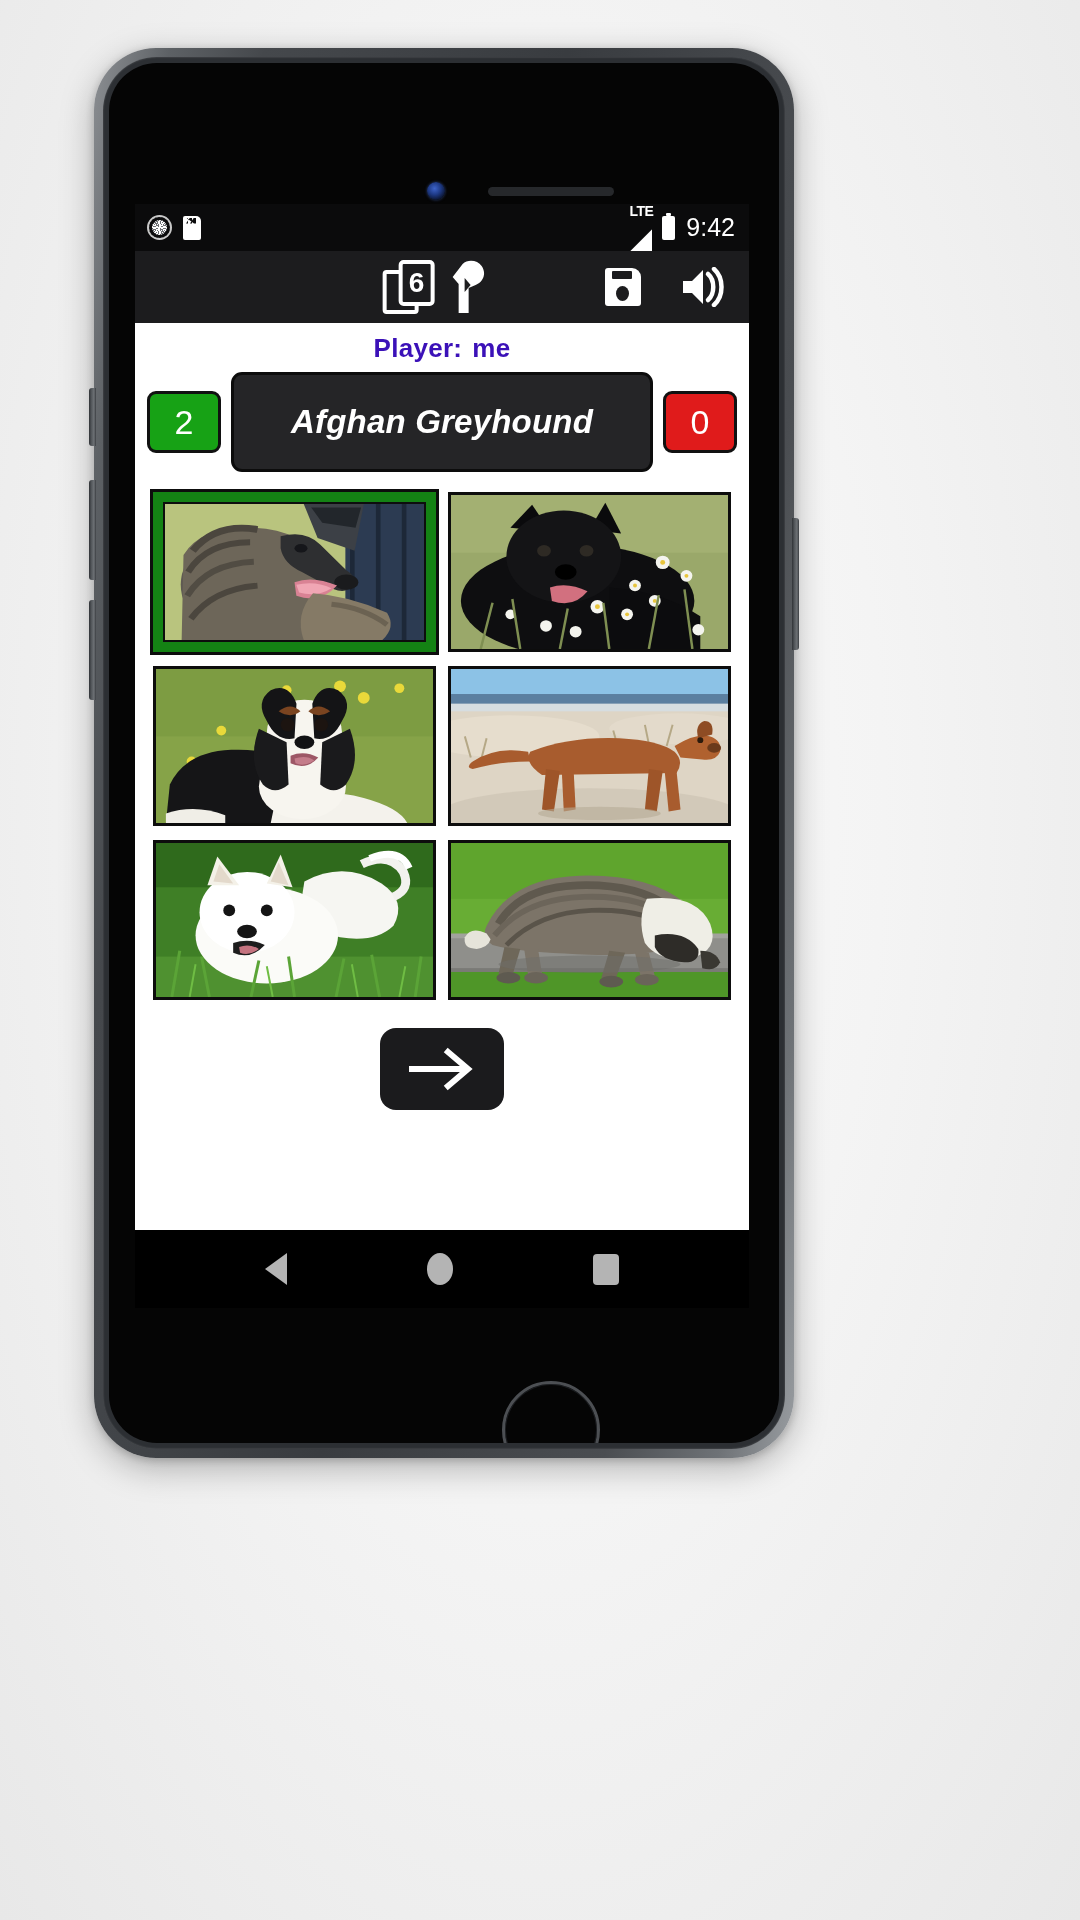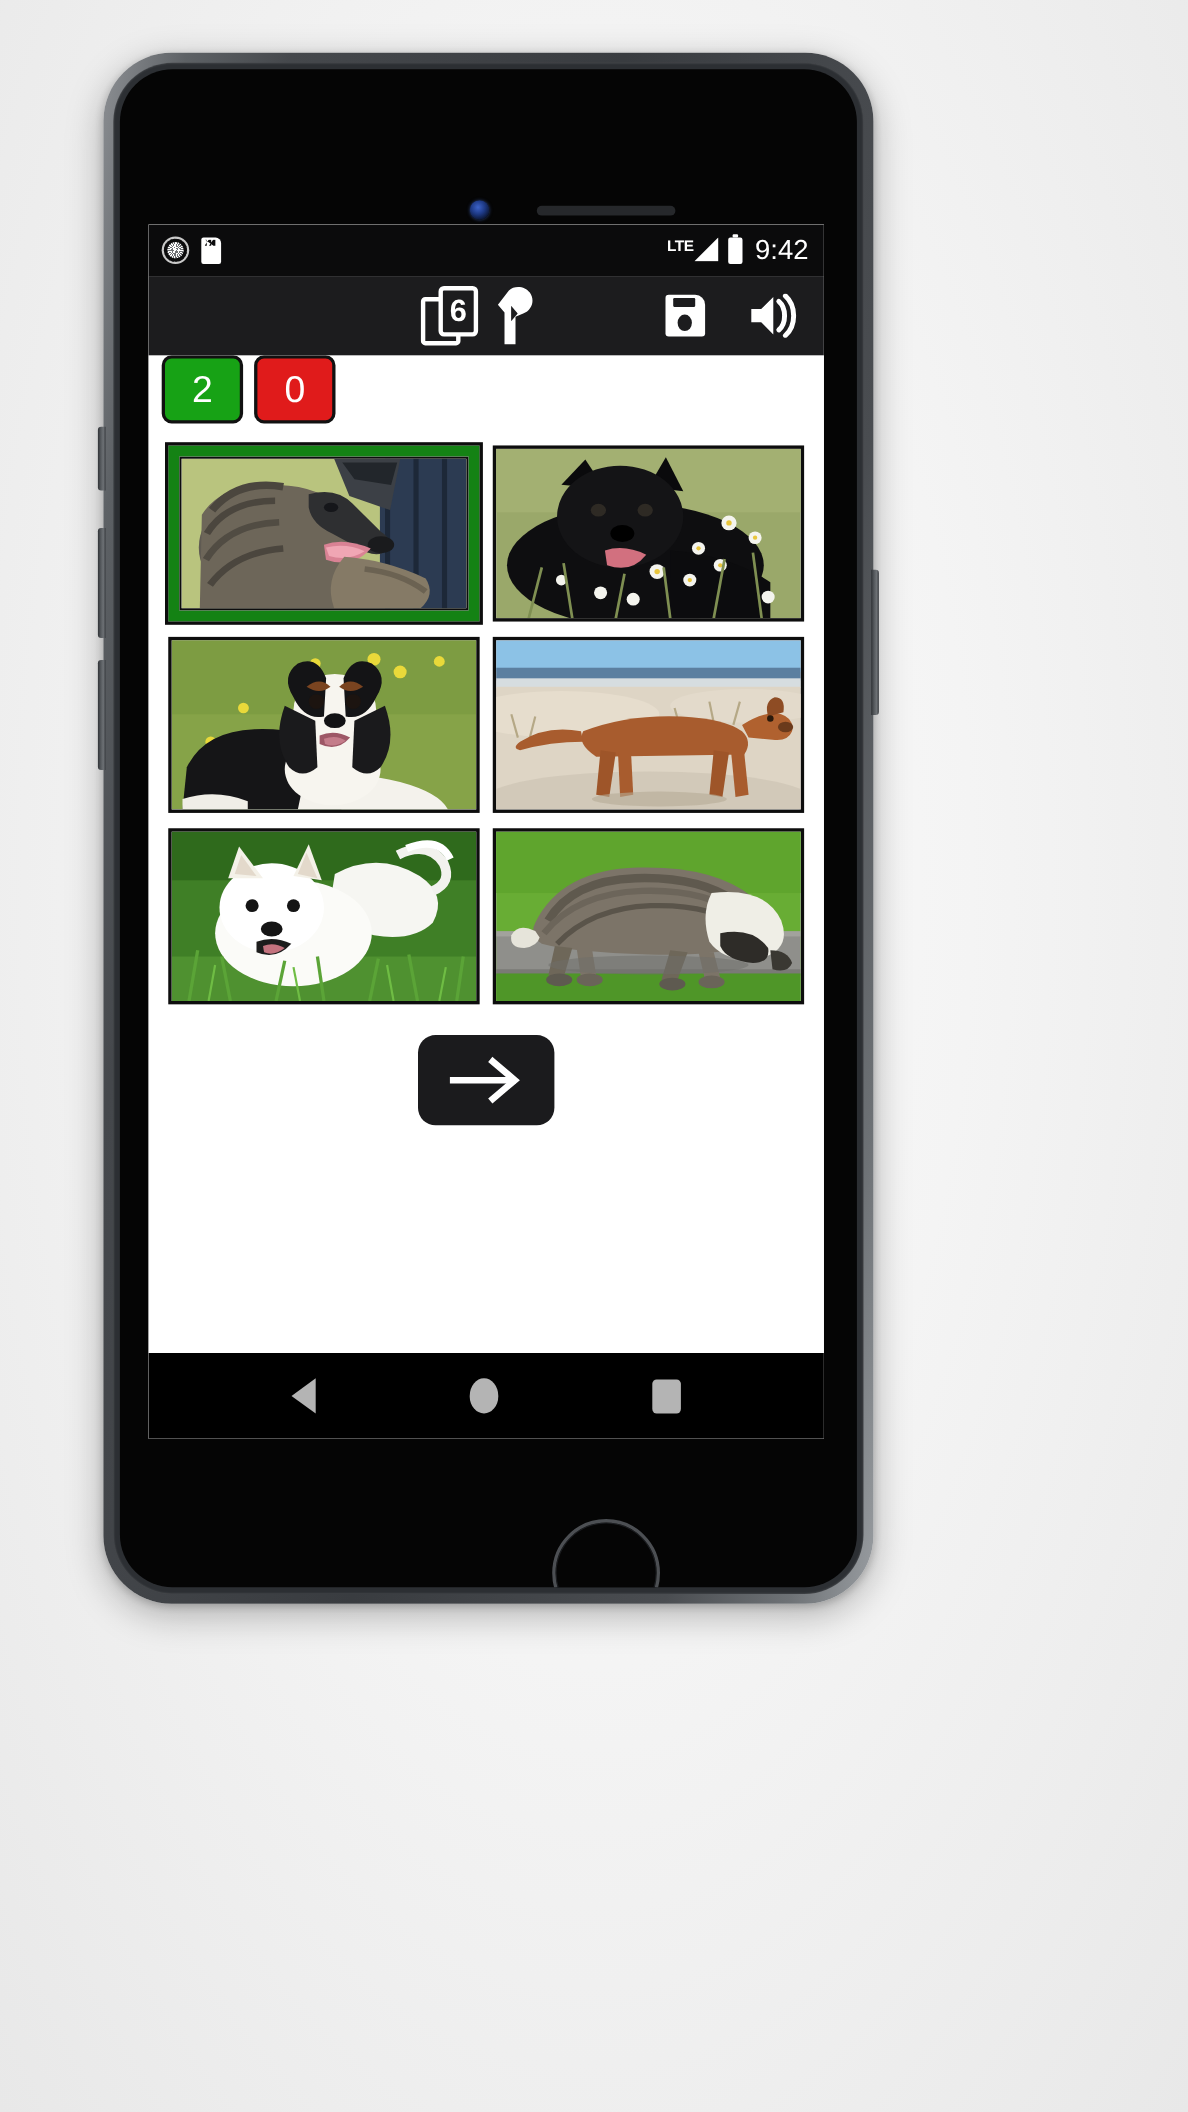--- a/index.html
+++ b/index.html
@@ -127,21 +127,21 @@
   .icon-sdcard::before {
     content: "";
     position: absolute;
     left: 3px; top: 2px;
     width: 11px; height: 6px;
     background: #0b0b0c;
     clip-path: polygon(0 0,2px 0,2px 100%,0 100%,
                        4px 0,6px 0,6px 100%,4px 100%,
                        8px 0,10px 0,10px 100%,8px 100%);
   }
-  .sb-lte-wrap { display: flex; align-items: flex-start; gap: 1px; }
+  .sb-lte-wrap { display: flex; align-items: center; gap: 1px; flex-direction: column; }
   .sb-lte-text {
     color: #ffffff;
     font-size: 14px;
     font-weight: 700;
     line-height: 1;
     letter-spacing: -0.5px;
     margin-bottom: 10px;
   }
   .icon-signal {
     width: 22px; height: 22px;
@@ -479,23 +479,27 @@
           <path d="M2 14 L11 14 L22 3 L22 37 L11 26 L2 26 Z" fill="#ffffff"></path>
           <path d="M27 7 C34 13 34 27 27 33" stroke="#ffffff" stroke-width="4.5" fill="none" stroke-linecap="round"></path>
           <path d="M33 2 C43 11 43 29 33 38" stroke="#ffffff" stroke-width="4.5" fill="none" stroke-linecap="round"></path>
         </svg>
       </div>
     </div>
   </div>
 
   <div class="app-body">
 
+    <div class="player-line">
+      <span>Player:</span><span class="pl-name">me</span>
+    </div>
 
     <div class="score-row">
       <div class="score-box score-green">2</div>
+      <div class="answer-box">Afghan Greyhound</div>
       <div class="score-box score-red">0</div>
     </div>
 
 
     <div class="photo-grid">
 
       <div class="photo-cell selected">
         <svg class="photo-art" viewBox="0 0 280 160" preserveAspectRatio="none">
           <rect width="280" height="160" fill="#b9c47e"></rect>
           <rect x="195" y="0" width="85" height="160" fill="#2c3b52"></rect>

